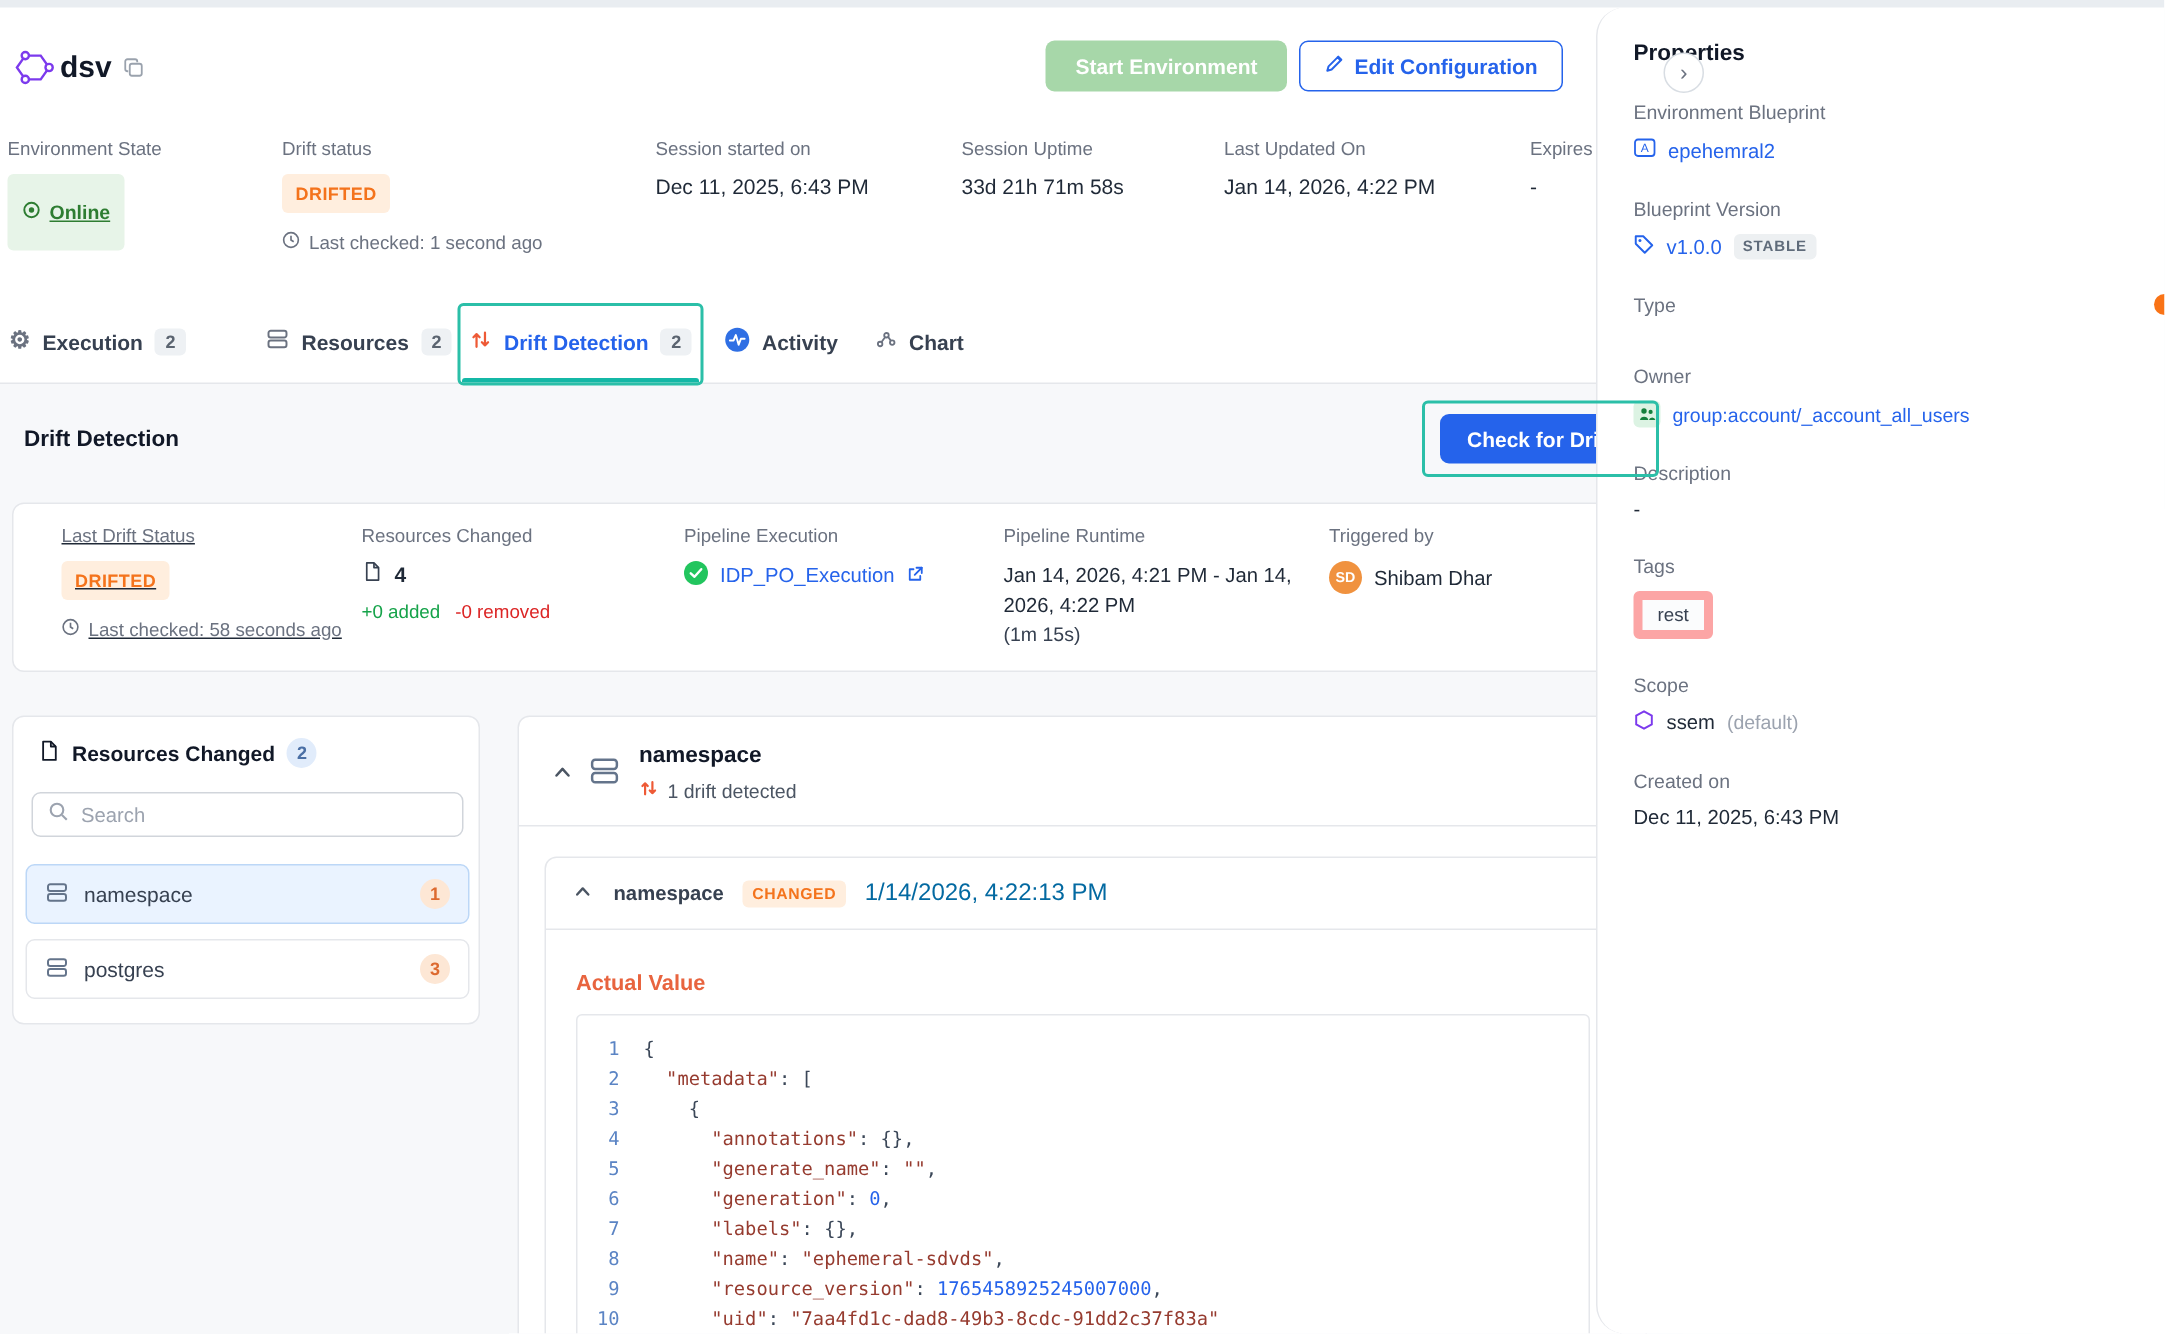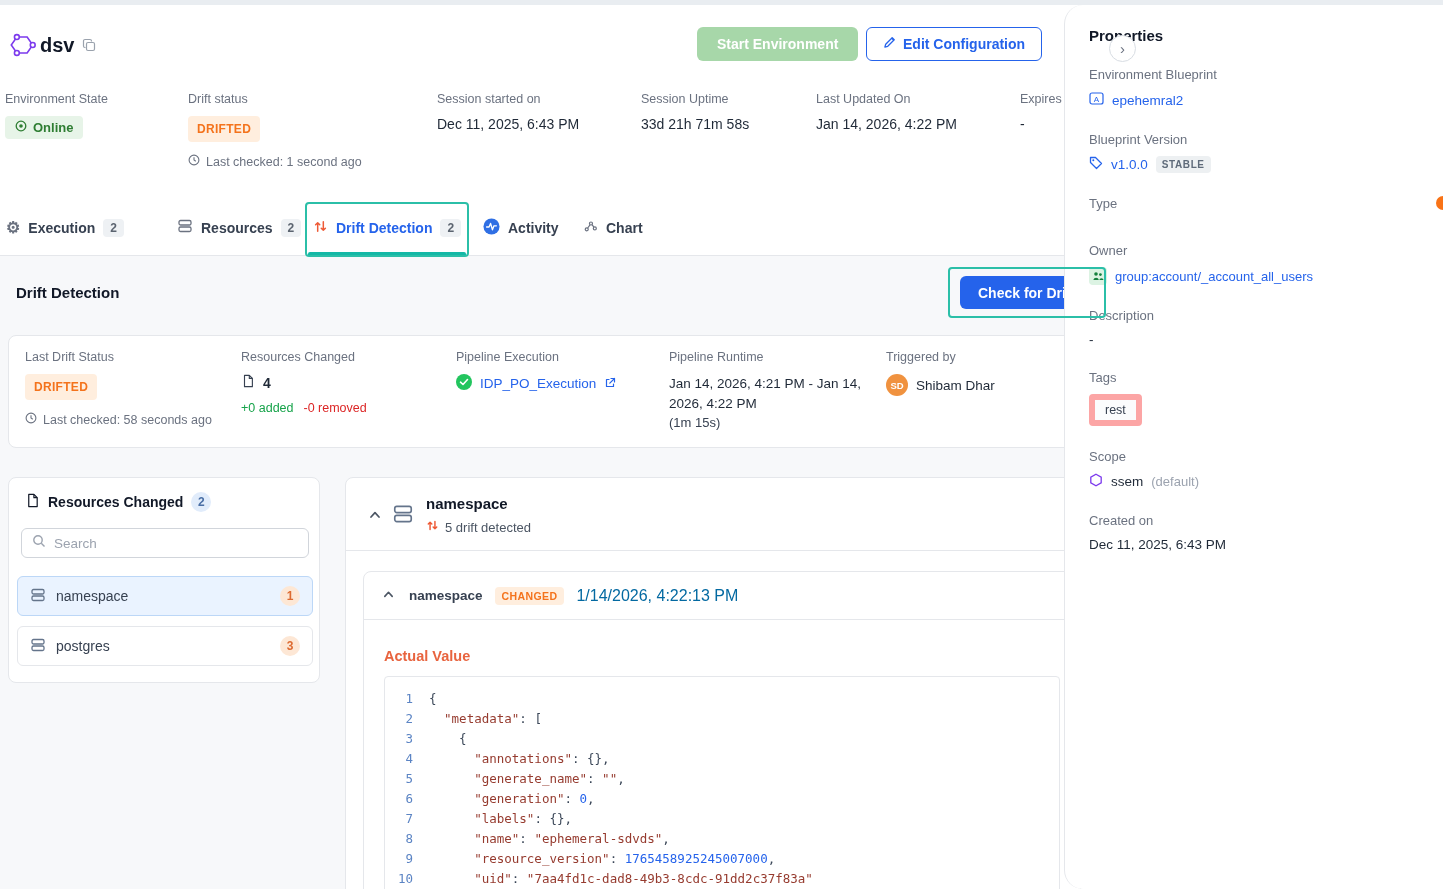--- a/index.html
+++ b/index.html
@@ -19,21 +19,21 @@
   .btn-start { position:absolute; left:697px; top:22px; height:34px; padding:0 20px; background:#a7d7a9; color:#fff; }
   .btn-edit { position:absolute; left:866px; top:22px; height:34px; padding:0 16px; background:#fff; color:var(--primary,#2563eb); border:1px solid var(--primary,#2563eb); }
   .kebab { position:absolute; left:1066px; top:24px; font-size:19px; color:#374151; background:none; border:none; cursor:pointer; padding:4px 8px; }
 
   .status-bar { position:relative; height:100px; }
   .scol { position:absolute; top:0; }
   .scol-1 { left:5px; } .scol-2 { left:188px; } .scol-3 { left:437px; }
   .scol-4 { left:641px; } .scol-5 { left:816px; } .scol-6 { left:1020px; }
   .flabel { font-size:12.5px; color:#6b7280; }
   .fvalue { margin-top:10px; font-size:14px; color:#1f2937; }
-  .badge-green { display:inline-flex; align-items:center; gap:6px; background:#e7f4e8; color:#2e7d32; font-size:13px; font-weight:600; padding:4px 10px; border-radius:4px; }
+  .badge-green { display:inline-flex; align-items:center; gap:6px; background:#e7f4e8; color:#2e7d32; font-size:13px; font-weight:600; padding:18px 10px; border-radius:4px;text-decoration:underline; }
   .badge-orange { display:inline-block; background:#ffeede; color:var(--warning,#f4731c); font-size:12px; font-weight:700; padding:6px 9px; border-radius:4px; letter-spacing:.3px; }
   .subnote { display:flex; align-items:center; gap:6px; margin-top:12px; font-size:12.5px; color:#6b7280; }
 
   
   .tabbar { position:absolute; top:195px; left:0; width:1122px; height:56px; border-bottom:1px solid #e5e7eb; background:#fff; }
   .tab { position:absolute; top:0; height:100%; display:flex; align-items:center; gap:8px; cursor:pointer; font-size:14px; font-weight:600; color:#374151; }
   .tab-components { left:6px; } .tab-resources { left:177px; } .tab-drift { left:313px; }
   .tab-activity { left:483px; } .tab-chart { left:583px; }
   .tab.active { color:var(--primary,#2563eb); }
   .tab-underline { position:absolute; left:-5px; right:-5px; bottom:0; height:3px; background:#14b8a6; border-radius:2px 2px 0 0; }
@@ -42,21 +42,21 @@
   .hl-box { position:absolute; border:2px solid var(--highlight,#2bbfa8); border-radius:4px; pointer-events:none; z-index:5; }
 
   
   .content { position:absolute; top:251px; left:0; width:1122px; height:633px; background:#f7f8fa; }
   .section-heading { position:absolute; left:16px; top:28px; font-size:15px; font-weight:700; color:#111827; }
   .btn-check { position:absolute; left:960px; top:20px; height:33px; padding:0 18px; background:var(--primary,#2563eb); color:#fff; justify-content:center; }
 
   .card { background:#fff; border:1px solid #e5e7eb; border-radius:8px; }
   .summary-card { position:absolute; left:8px; top:79px; width:1090px; height:113px; }
   .sumcol { position:absolute; top:14px; }
-  .sc-1 { left:16px; } .sc-2 { left:232px; } .sc-3 { left:447px; } .sc-4 { left:660px; width:195px; } .sc-5 { left:877px; }
+  .sc-1 { left:32px;text-decoration:underline; } .sc-2 { left:232px; } .sc-3 { left:447px; } .sc-4 { left:660px; width:195px; } .sc-5 { left:877px; }
   .sum-value { margin-top:10px; display:flex; align-items:center; gap:8px; font-size:14px; color:#1f2937; }
   .delta-row { margin-top:10px; font-size:12.5px; }
   .delta-add { color:var(--success,#16a34a); margin-right:10px; }
   .delta-rem { color:var(--danger,#dc2626); }
   .link { color:var(--primary,#2563eb); text-decoration:none; font-size:13.5px; cursor:pointer; }
   .runtime-text { margin-top:10px; font-size:13.5px; color:#1f2937; line-height:1.45; }
   .runtime-dur { font-size:13px; color:#374151; margin-top:2px; }
   .avatar { width:22px; height:22px; border-radius:50%; background:#f0923f; color:#fff; font-size:9.5px; font-weight:700; display:inline-flex; align-items:center; justify-content:center; }
 
   
@@ -354,21 +354,21 @@
                 </g>
               </svg></span>
           <div class="detail-title">namespace</div>
           <div class="detail-sub">
             <span><svg viewBox="0 0 16 16" width="13" height="13">
                   <g fill="none" stroke="#ee5a36" stroke-width="1.8" stroke-linecap="round" stroke-linejoin="round">
                     <path d="M5 13 V4 M5 4 L2.8 6.2 M5 4 L7.2 6.2"></path>
                     <path d="M11 3 V12 M11 12 L8.8 9.8 M11 12 L13.2 9.8"></path>
                   </g>
                 </svg></span>
-            <span>5 drift detected</span>
+            <span>1 drift detected</span>
           </div>
         </div>
         <div class="entry-card">
           <div class="entry-header">
             <button class="chev-btn">
               <svg viewBox="0 0 14 14" width="13" height="13">
                   <path d="M3 9 L7 4.6 L11 9" fill="none" stroke="#4b5563" stroke-width="1.7" stroke-linecap="round" stroke-linejoin="round"></path>
                 </svg>
             </button>
             <span class="entry-name">namespace</span>

